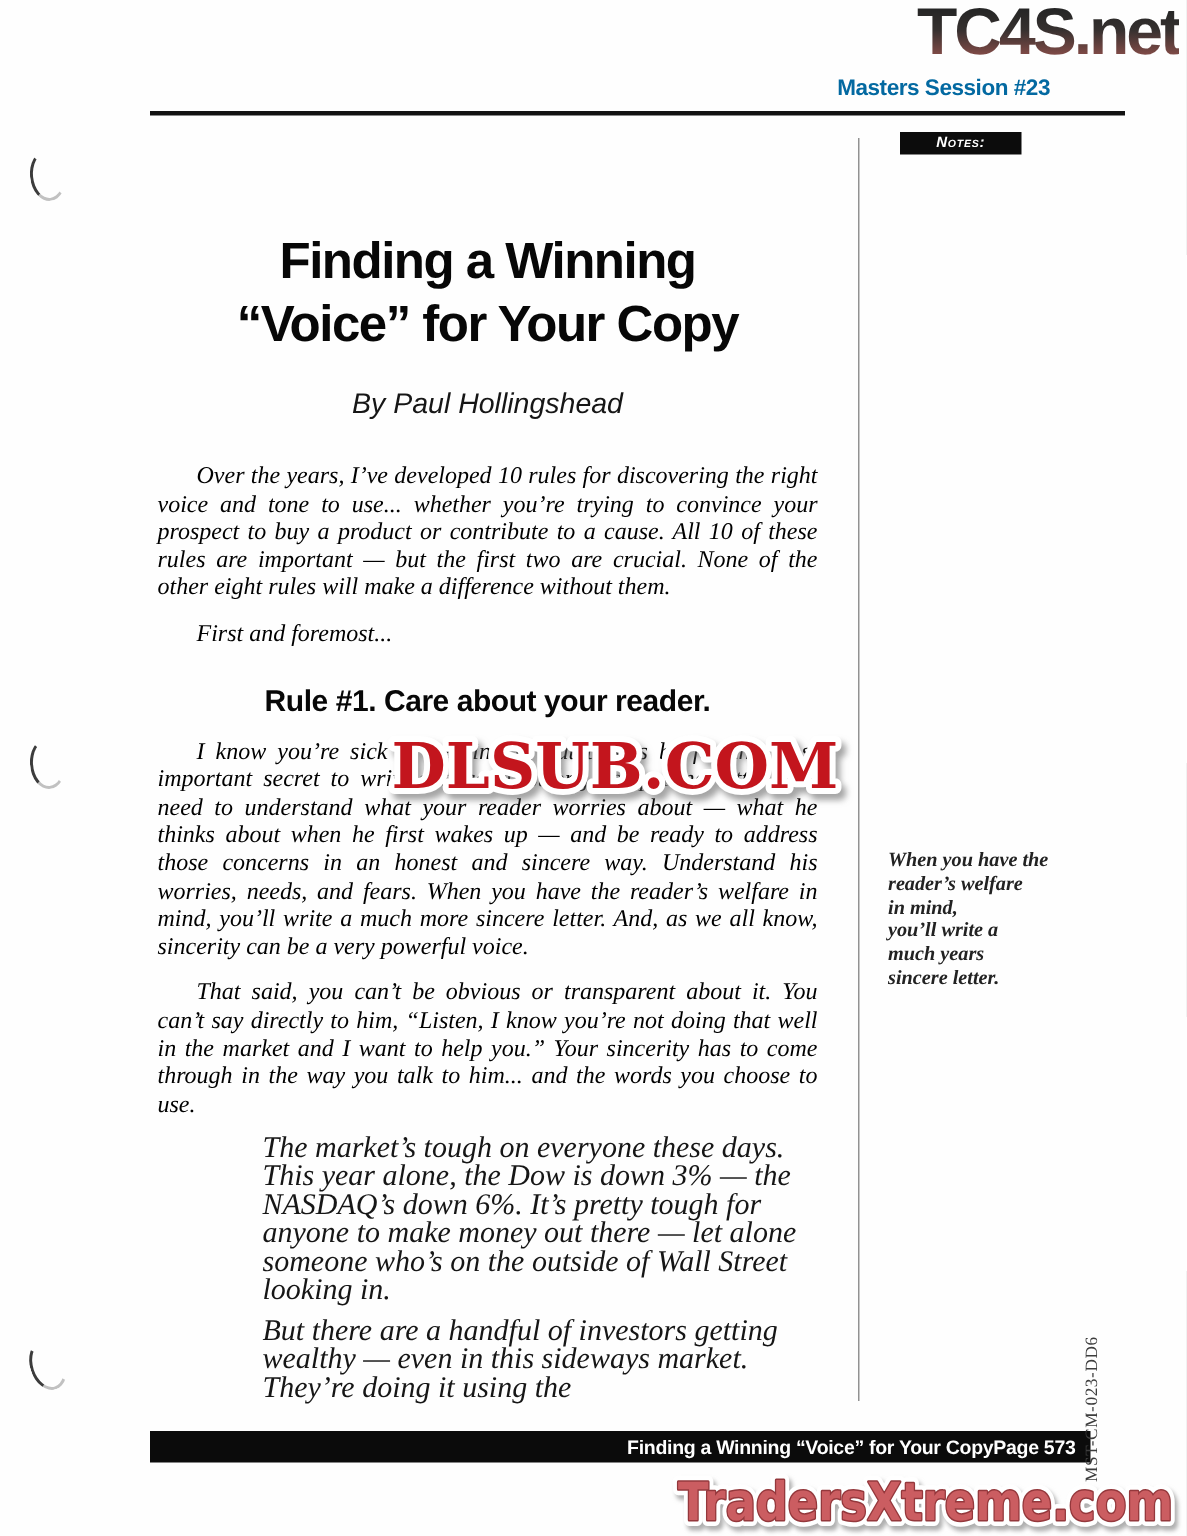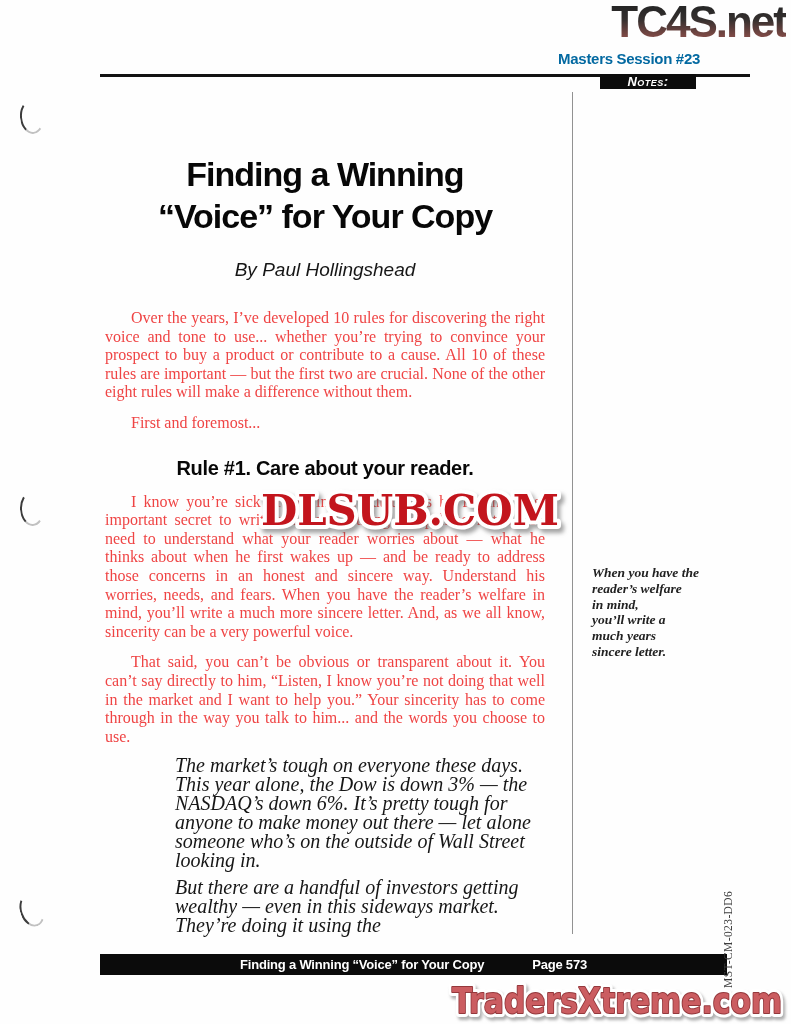--- a/index.html
+++ b/index.html
@@ -22,24 +22,24 @@
       -webkit-background-clip:text;background-clip:text;color:transparent;
     }
   }
   .session{
     position:absolute;top:50px;right:91px;
     font-family:"Liberation Sans",sans-serif;font-weight:bold;
     font-size:15px;letter-spacing:-0.3px;color:#0369a1;
   }
   .hrule{position:absolute;top:74px;left:100px;width:650px;height:3px;background:#121212;}
   .notes-bar{
-    position:absolute;top:74px;left:600px;width:96px;height:15px;
+    position:absolute;top:88px;left:600px;width:81px;height:15px;
     background:#0c0c0c;color:#fff;text-align:center;line-height:15px;
     font-family:"Liberation Sans",sans-serif;font-weight:bold;font-style:italic;
-    font-variant:small-caps;font-size:13px;letter-spacing:0.5px;
+    font-variant:small-caps;font-size:10px;letter-spacing:0.5px;
   }
   .divider{position:absolute;left:572px;top:92px;width:1px;height:842px;background:#929292;}
 
   
   .ring{
     position:absolute;left:20px;width:20px;height:30px;
     border:2px solid transparent;border-left-color:#3c3c3c;border-bottom-color:rgba(80,80,80,.35);
     border-radius:50%;
   }
   .ring1{top:100px;transform:rotate(-6deg);}
@@ -54,21 +54,21 @@
     font-size:34px;line-height:42px;letter-spacing:-1px;color:#070707;
   }
   .title .tline{display:block;}
   .byline{
     margin-top:22px;text-align:center;
     font-family:"Liberation Sans",sans-serif;font-style:italic;
     font-size:19px;color:#161616;
   }
   .body-p{
     margin:12px 0 0 0;text-indent:26px;text-align:justify;
-    font-size:16px;line-height:18.6px;color:#ef4444;
+    font-size:16px;line-height:18.6px;color:#000000;font-style:italic;
   }
   .body-p.first{margin-top:28px;}
   .rule-heading{
     margin:24px 0 0 0;text-align:center;
     font-family:"Liberation Sans",sans-serif;font-weight:bold;
     font-size:20px;letter-spacing:-0.3px;color:#070707;
   }
   .quote{margin:10px 0 0 70px;width:372px;font-style:italic;}
   .quote p{margin:0 0 8px 0;font-size:20px;line-height:19px;color:#161616;}
 
@@ -91,23 +91,23 @@
   }
   .tx-top{
     font-family:"DejaVu Sans",sans-serif;font-weight:bold;font-size:35px;
     stroke:#94383c;stroke-width:2px;paint-order:stroke;stroke-linejoin:round;
   }
 
   
   .footer-bar{
     position:absolute;left:100px;top:954px;width:627px;height:21px;
     background:#0b0b0b;color:#fff;box-sizing:border-box;
-    display:flex;justify-content:center;align-items:center;
+    display:flex;justify-content:flex-end;align-items:center;
     padding:0 10px;font-family:"Liberation Sans",sans-serif;
-    font-weight:bold;font-size:13px;letter-spacing:-0.2px;gap:48px;
+    font-weight:bold;font-size:13px;letter-spacing:-0.2px;
   }
   .spine{
     position:absolute;left:722px;top:858px;height:130px;
     writing-mode:vertical-rl;transform:rotate(180deg);
     font-family:"Liberation Serif",serif;font-size:11.5px;
     letter-spacing:0.4px;color:#3d3d3d;white-space:nowrap;
   }
 </style>
 </head>
 <body>

